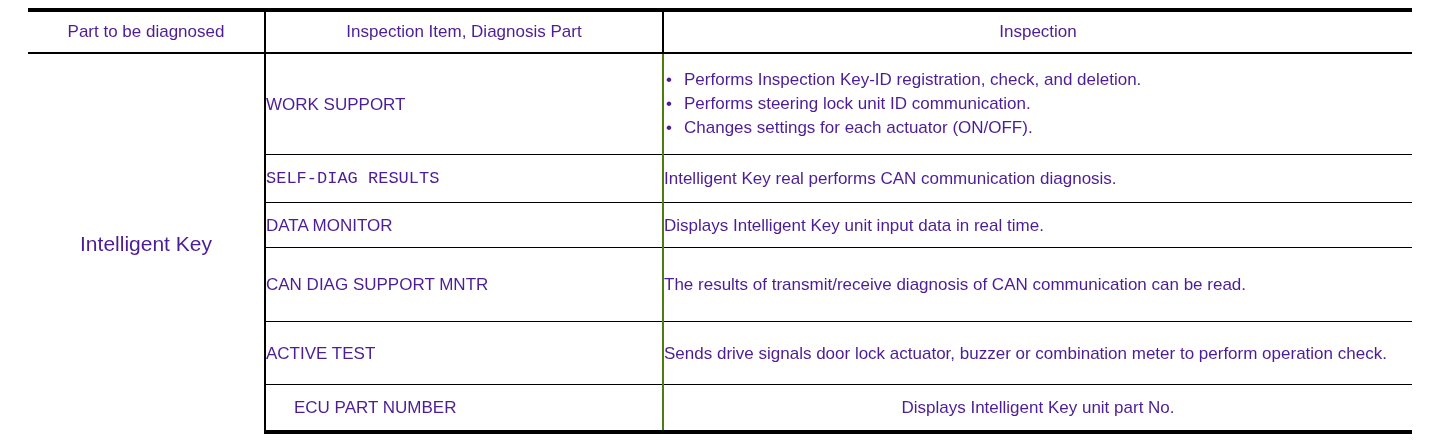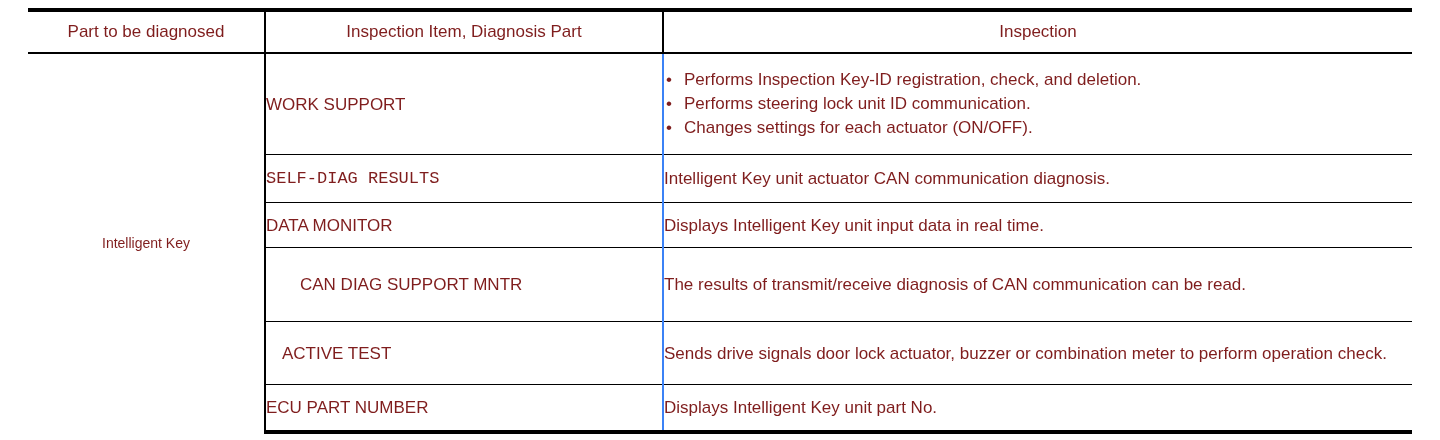--- a/index.html
+++ b/index.html
@@ -29,21 +29,21 @@
     width: 1384px;
     border-collapse: collapse;
     table-layout: fixed;
   }
 
   .diag-table td,
   .diag-table th {
     vertical-align: middle;
     padding: 0;
     font-weight: normal;
-    color: #7f1d1d;
+    color: #4c1d95;
   }
 
   
   .diag-table .row-header th {
     border-top: 4px solid #000000;
     border-bottom: 2px solid #000000;
     height: 40px;
     text-align: center;
     font-size: 17px;
     line-height: 22px;
@@ -57,27 +57,27 @@
     width: 398px;
     border-left: 2px solid #000000;
     border-right: 2px solid #000000;
   }
   .col-desc {
     width: 749px;
   }
 
   .cell-part {
     text-align: center;
-    font-size: 14px;
+    font-size: 21px;
     line-height: 23px;
   }
 
   .cell-mode {
     border-left: 2px solid #000000;
-    border-right: 2px solid #3b82f6;
+    border-right: 2px solid #4d7c0f;
     border-bottom: 1px solid #000000;
     padding-left: 18px;
     font-size: 17px;
     line-height: 23px;
     text-align: left;
   }
 
   .cell-desc {
     border-bottom: 1px solid #000000;
     padding-left: 17px;
@@ -149,39 +149,39 @@
             <li>
               <span class="bullet-dot">•</span>
               <span>Changes settings for each actuator (ON/OFF).</span>
             </li>
           </ul>
         </td>
       </tr>
 
       <tr>
         <td class="cell-mode" style="height:47px;font-family:Liberation Mono, monospace;">SELF-DIAG RESULTS</td>
-        <td class="cell-desc" style="height:47px;">Intelligent Key unit actuator CAN communication diagnosis.</td>
+        <td class="cell-desc" style="height:47px;">Intelligent Key real performs CAN communication diagnosis.</td>
       </tr>
 
       <tr>
         <td class="cell-mode" style="height:44px;">DATA MONITOR</td>
         <td class="cell-desc" style="height:44px;margin-left:7px;">Displays Intelligent Key unit input data in real time.</td>
       </tr>
 
       <tr>
-        <td class="cell-mode" style="height:73px;padding-left:34px;">CAN DIAG SUPPORT MNTR</td>
+        <td class="cell-mode" style="height:73px;">CAN DIAG SUPPORT MNTR</td>
         <td class="cell-desc" style="height:73px;">The results of transmit/receive diagnosis of CAN communication can be read.</td>
       </tr>
 
       <tr>
-        <td class="cell-mode" style="height:62px;padding-left:16px;">ACTIVE TEST</td>
+        <td class="cell-mode" style="height:62px;">ACTIVE TEST</td>
         <td class="cell-desc" style="height:62px;">Sends drive signals door lock actuator, buzzer or combination meter to perform operation check.</td>
       </tr>
 
       <tr class="row-last">
-        <td class="cell-mode" style="height:45px;">ECU PART NUMBER</td>
-        <td class="cell-desc" style="height:45px;">Displays Intelligent Key unit part No.</td>
+        <td class="cell-mode" style="height:45px;padding-left:28px;">ECU PART NUMBER</td>
+        <td class="cell-desc" style="height:45px;text-align:center;">Displays Intelligent Key unit part No.</td>
       </tr>
 
     </tbody>
   </table>
 
 </div>
 
 </body></html>

